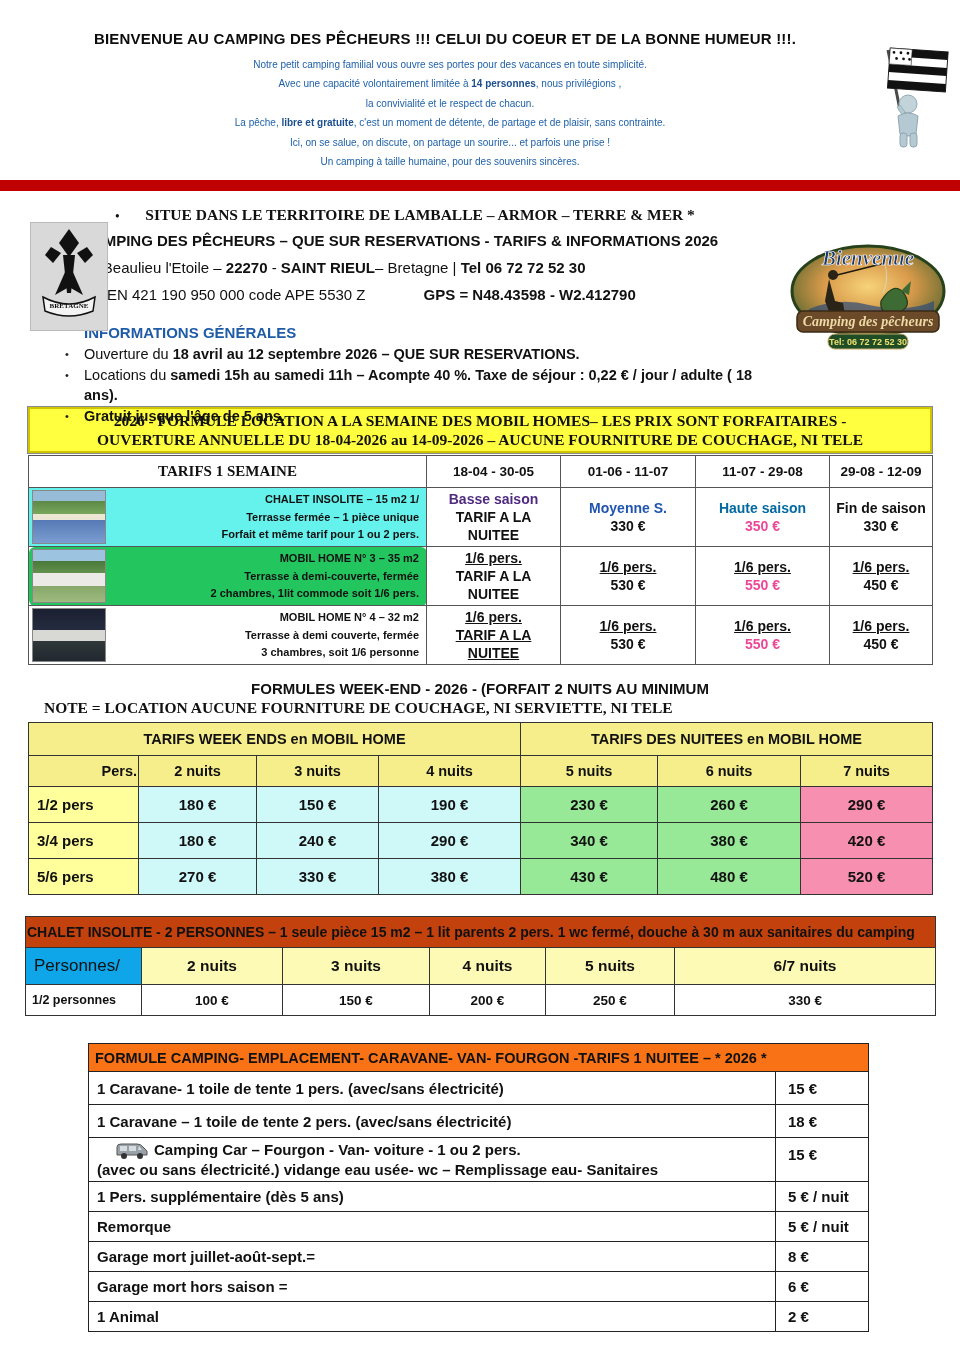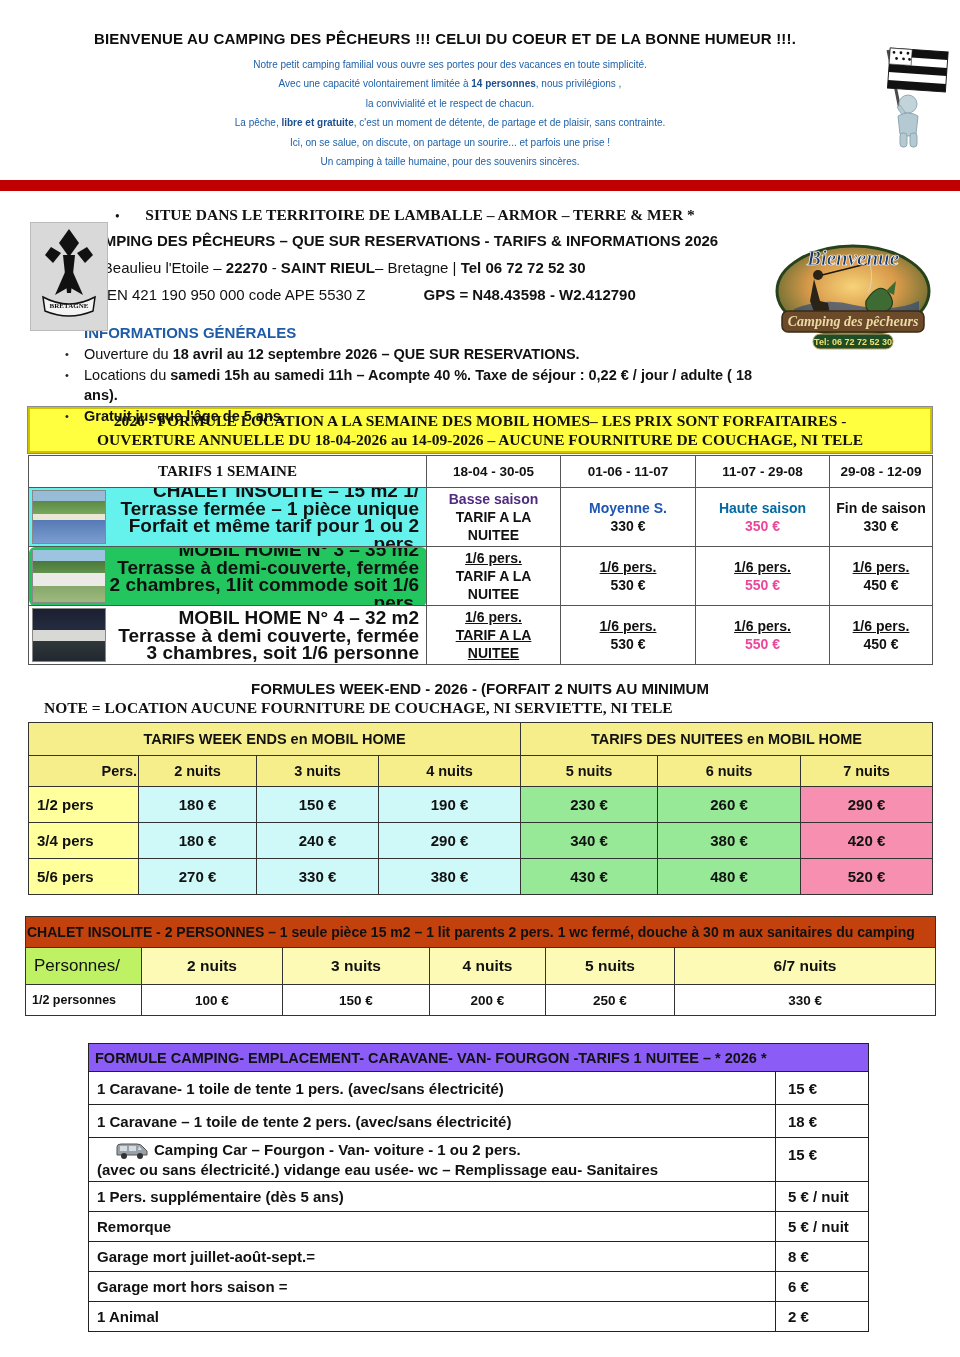--- a/index.html
+++ b/index.html
@@ -7,21 +7,21 @@
        font-family:"Liberation Sans",sans-serif;color:#111;}
   
   .main-title{padding:30px 110px 0 40px;text-align:center;font-weight:bold;font-size:15px;color:#0d0d0d;letter-spacing:.2px;}
   .intro{margin-top:8px;text-align:center;color:#2062a8;font-size:10px;line-height:19.4px;padding-right:60px;}
   .intro b{color:#1b4f8e;}
   .flag-figure{position:absolute;top:38px;right:6px;width:92px;height:114px;}
   .red-bar{margin-top:9px;height:11px;background:#c00000;}
   
   .info-section{position:relative;height:197px;}
   .ermine-box{position:absolute;left:30px;top:16px;width:76px;height:107px;background:#d9d9d9;border:1px solid #bbb;}
-  .badge{position:absolute;right:28px;top:33px;width:158px;height:112px;}
+  .badge{position:absolute;right:13px;top:33px;width:158px;height:112px;}
   .info-text{padding:0 200px 0 50px;}
   .territory-line{margin-top:15px;text-align:center;font-family:"Liberation Serif",serif;font-weight:bold;font-size:15.5px;}
   .territory-line .blt{margin-right:26px;font-size:12px;}
   .plain-line{margin-top:7px;padding-left:32px;font-size:15px;line-height:20px;}
   .company-line{font-weight:bold;}
   .gps-part{margin-left:58px;font-weight:bold;}
   .bullet-row{display:flex;margin-top:1px;line-height:20px;font-size:14.5px;}
   .bullet-row .blt{width:34px;text-align:center;flex:none;font-size:11px;color:#222;}
   .info-heading{color:#1f5ca8;font-weight:bold;font-size:15px;margin-top:7px;}
   .mini-dot{height:10px;padding-left:55px;font-size:9px;color:#333;line-height:10px;}
@@ -37,47 +37,47 @@
   .semaine{margin:2px 28px 0;width:904px;}
   .semaine td{text-align:center;vertical-align:middle;}
   .sem-h1{font-family:"Liberation Serif",serif;font-weight:bold;font-size:15px;height:29px;}
   .sem-hd{font-weight:bold;font-size:13.5px;height:29px;}
   .desc-cell{padding:0;}
   .desc{display:flex;align-items:center;height:58px;}
   .photo{width:72px;height:52px;margin:2px 3px;flex:none;border:1px solid #888;}
   .ph-chalet{background:linear-gradient(180deg,#96bcd8 0%,#96bcd8 20%,#5d8a46 20%,#78a85e 45%,#ece6d4 45%,#ece6d4 55%,#5579b5 55%,#7b9dd0 100%);}
   .ph-mh3{background:linear-gradient(180deg,#9cc3e0 0%,#9cc3e0 22%,#4a7a3a 22%,#64924e 45%,#eceae6 45%,#eceae6 70%,#86a86a 70%,#9fba7e 100%);}
   .ph-mh4{background:linear-gradient(180deg,#1a2030 0%,#252c40 40%,#d8d8d4 40%,#d8d8d4 62%,#30383a 62%,#222830 100%);}
-  .desc-txt{flex:1;text-align:right;font-weight:bold;font-size:19px;line-height:17.5px;padding-right:7px;}
+  .desc-txt{flex:1;text-align:right;font-weight:bold;font-size:11px;line-height:17.5px;padding-right:7px;}
   .bg-cyan{background:#66f2ec;}
   .bg-mint{background:#22c55e;border-radius:6px;}
   .price-cell{font-weight:bold;font-size:14px;line-height:18px;}
   
   .wk-title{margin-top:15px;text-align:center;font-weight:bold;font-size:15px;}
   .wk-note{margin:2px 0 5px 44px;font-family:"Liberation Serif",serif;font-weight:bold;font-size:15.5px;}
   .weekend{margin:0 28px;width:904px;}
   .weekend td{border:1px solid #333;}
   .wk-group{background:#f6ee8b;text-align:center;font-weight:bold;font-size:14.5px;height:30px;}
   .wk-col{background:#f6ee8b;text-align:center;font-weight:bold;font-size:14.5px;height:28px;}
   .wk-col.first{text-align:right;padding-left:6px;margin-left:16px;}
   .wk-label{background:#ffff9c;font-weight:bold;font-size:15px;padding-left:8px;height:33px;}
   .wk-val{text-align:center;font-weight:bold;font-size:15px;}
   .c-cyan{background:#cff8f8;} .c-green{background:#97e897;} .c-pink{background:#f78fb0;}
   
   .chalet2{margin:21px 25px 0;width:910px;}
   .chalet2 td{border:1px solid #333;}
   .ch2-title{background:#c2410c;font-weight:bold;font-size:14px;height:30px;padding:0 1px;}
-  .ch2-pers{background:#bef264;font-size:17px;padding-left:8px;height:34px;}
+  .ch2-pers{background:#0ea5e9;font-size:17px;padding-left:8px;height:34px;}
   .ch2-col{background:#fcfab4;text-align:center;font-weight:bold;font-size:15.5px;}
   .ch2-lab{font-weight:bold;font-size:12.5px;padding-left:6px;height:28px;}
   .ch2-val{text-align:center;font-weight:bold;font-size:13.5px;}
   
   .camping{margin:27px 0 0 88px;width:780px;}
   .camping td{border:1px solid #222;}
-  .cmp-title{background:#8b5cf6;font-weight:bold;font-size:14.5px;height:25px;padding-left:6px;}
+  .cmp-title{background:#f97316;font-weight:bold;font-size:14.5px;height:25px;padding-left:6px;}
   .cmp-lab{font-weight:bold;font-size:15px;padding-left:8px;}
   .cmp-price{font-weight:bold;font-size:15px;padding-left:12px;}
   .r33{height:33px;} .r40{height:44px;} .r30{height:30px;}
   .van-line2{font-weight:bold;font-size:15px;}
   .van-icon{vertical-align:middle;margin-right:5px;}
 </style>
 </head>
 <body>
 
 <div class="doc">

